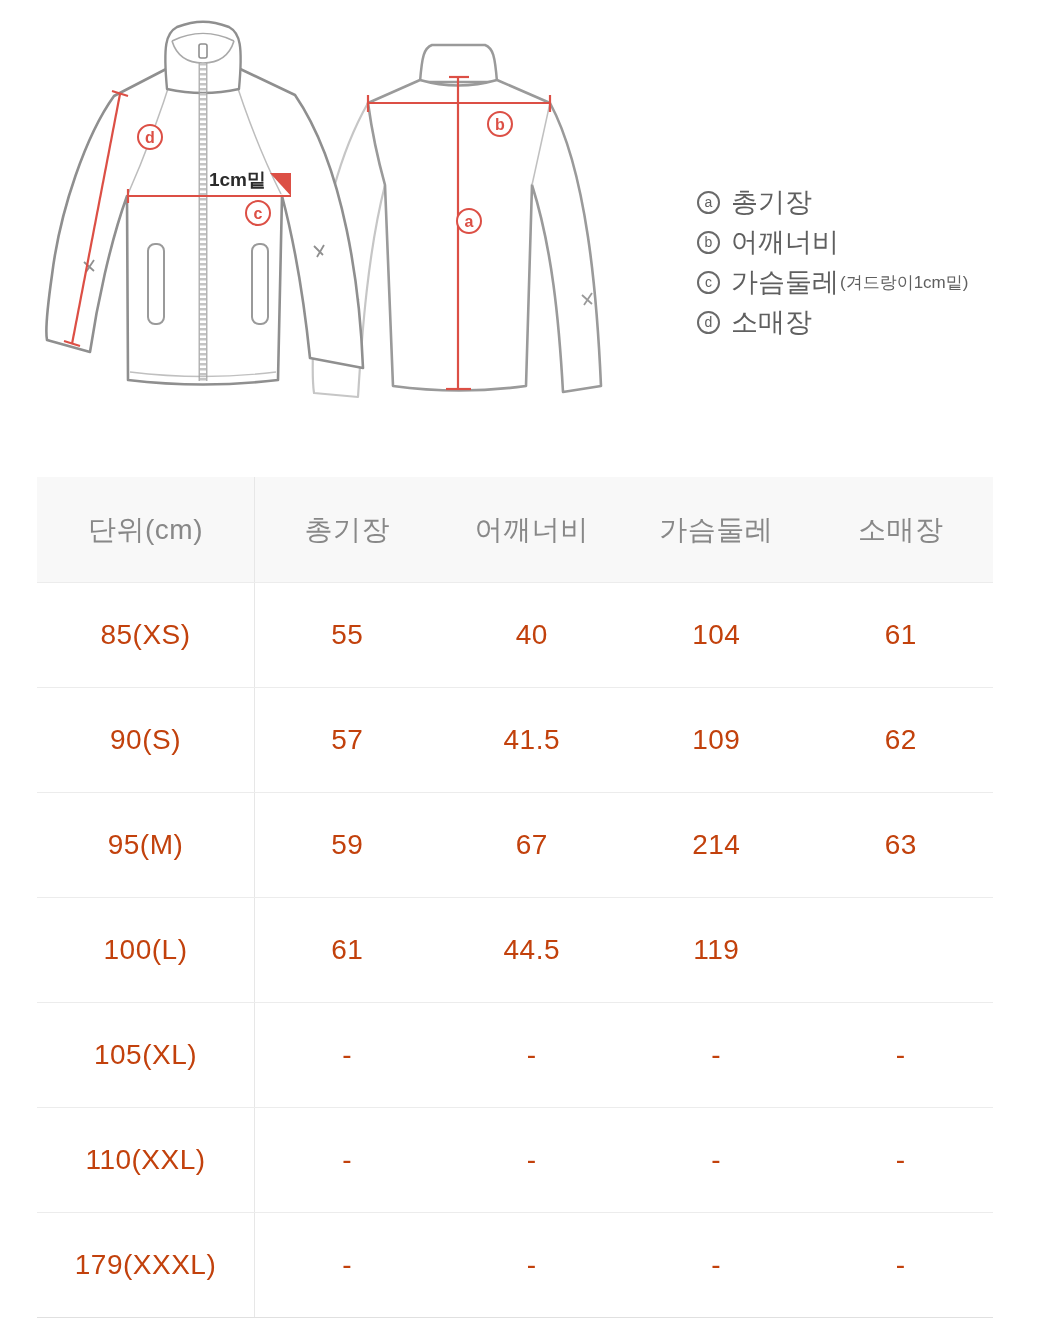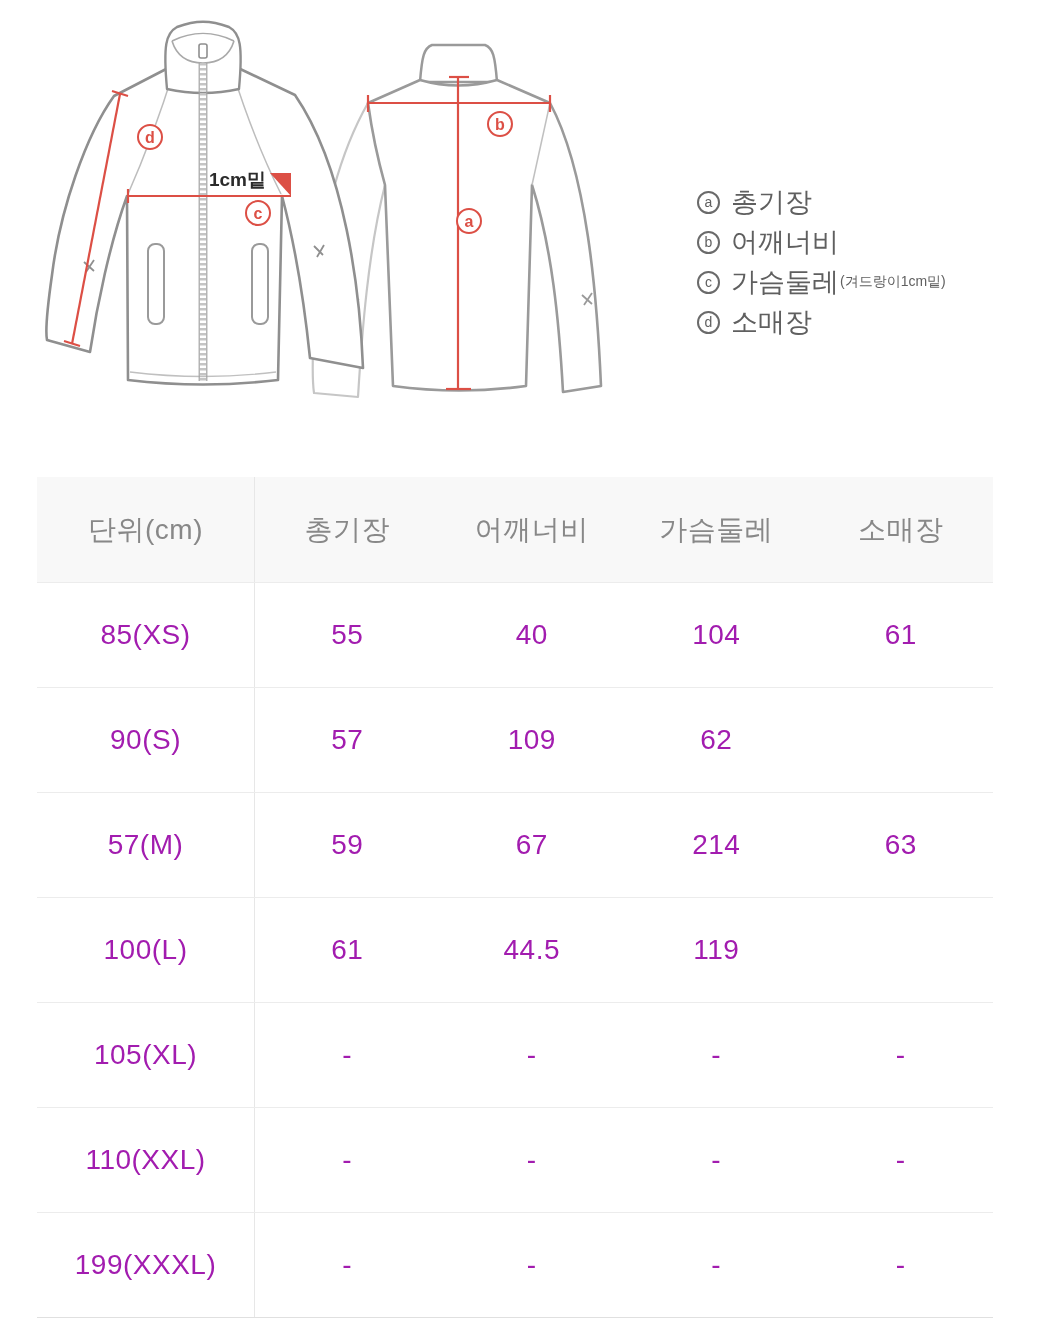--- a/index.html
+++ b/index.html
@@ -50,21 +50,21 @@
     border: 2px solid #6a6a6a;
     border-radius: 50%;
     display: inline-flex;
     align-items: center;
     justify-content: center;
     font-size: 14px;
     line-height: 1;
     margin-right: 11px;
     color: #5f5f5f;
   }
-  .legend-suffix { font-size: 14px; margin-left: 1px; }
+  .legend-suffix { font-size: 17px; margin-left: 1px; }
 
   
   .size-table {
     position: absolute;
     left: 37px;
     top: 477px;
     width: 956px;
   }
   .t-row {
     display: grid;
@@ -75,21 +75,21 @@
   .t-row.header {
     height: 106px;
     background: #f8f8f8;
   }
   .t-row:last-child { border-bottom: 1px solid #e0e0e0; }
   .t-cell {
     display: flex;
     align-items: center;
     justify-content: center;
     font-size: 28px;
-    color: #a21caf;
+    color: #c2410c;
     letter-spacing: 0.5px;
   }
   .t-cell.first { border-right: 1px solid #e7e7e7; }
   .t-row.header .t-cell { color: #888888; }
 </style>
 </head>
 <body>
 
 <div class="page">
 
@@ -215,26 +215,27 @@
       <div class="t-cell first">85(XS)</div>
       <div class="t-cell">55</div>
       <div class="t-cell">40</div>
       <div class="t-cell">104</div>
       <div class="t-cell">61</div>
     </div>
 
     <div class="t-row">
       <div class="t-cell first">90(S)</div>
       <div class="t-cell">57</div>
+      <div class="t-cell">41.5</div>
       <div class="t-cell">109</div>
       <div class="t-cell">62</div>
     </div>
 
     <div class="t-row">
-      <div class="t-cell first">57(M)</div>
+      <div class="t-cell first">95(M)</div>
       <div class="t-cell">59</div>
       <div class="t-cell">67</div>
       <div class="t-cell">214</div>
       <div class="t-cell">63</div>
     </div>
 
     <div class="t-row">
       <div class="t-cell first">100(L)</div>
       <div class="t-cell">61</div>
       <div class="t-cell">44.5</div>
@@ -251,21 +252,21 @@
 
     <div class="t-row">
       <div class="t-cell first">110(XXL)</div>
       <div class="t-cell">-</div>
       <div class="t-cell">-</div>
       <div class="t-cell">-</div>
       <div class="t-cell">-</div>
     </div>
 
     <div class="t-row">
-      <div class="t-cell first">199(XXXL)</div>
+      <div class="t-cell first">179(XXXL)</div>
       <div class="t-cell">-</div>
       <div class="t-cell">-</div>
       <div class="t-cell">-</div>
       <div class="t-cell">-</div>
     </div>
 
   </div>
 </div>
 
 </body></html>

